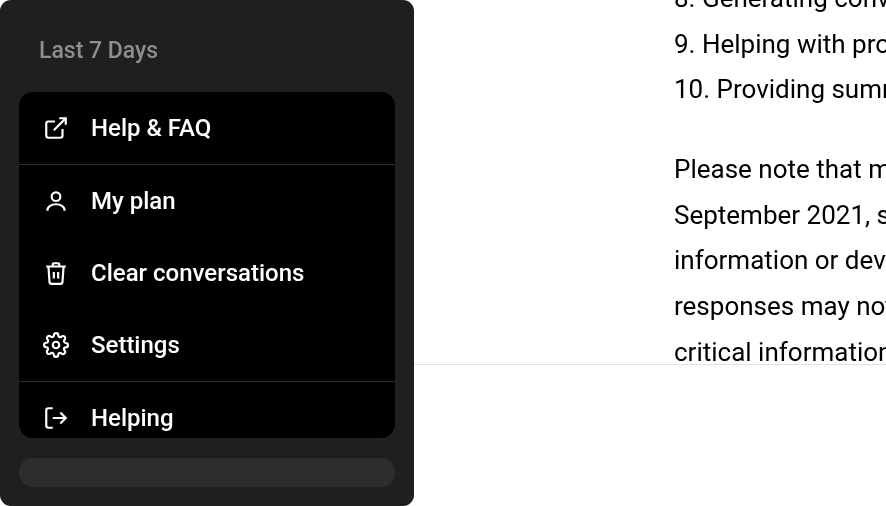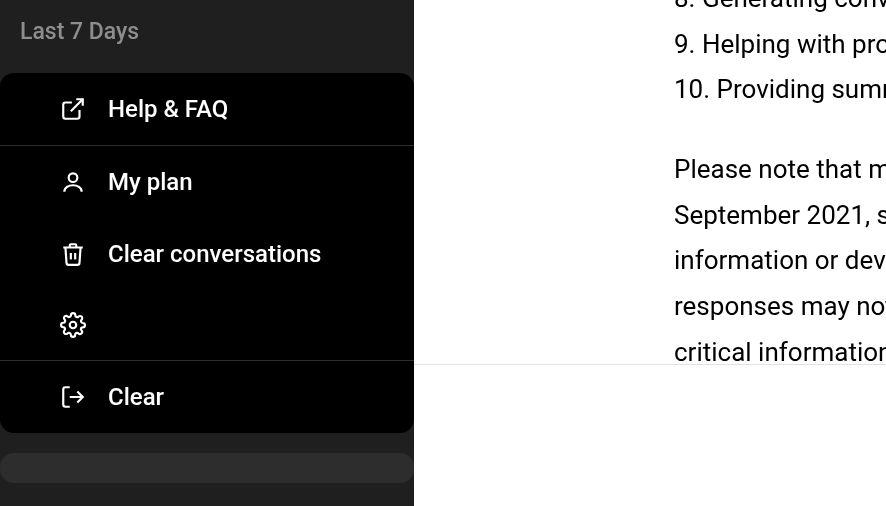--- a/index.html
+++ b/index.html
@@ -8,43 +8,43 @@
       width: 886px;
       height: 506px;
       overflow: hidden;
       display: flex;
       background: #fff;
     }
     .sidebar {
       width: 414px;
       height: 100%;
       background: #1f1f1f;
-      padding: 0;
+      padding: 19px;
       display: flex;
       flex-direction: column;
+      border-radius: 11px;
     }
     .sidebar-header {
       color: #8e8e8e;
       font-size: 23px;
       font-weight: 500;
       padding: 18px 0 28px 20px;
     }
     .menu-panel {
       background: #000;
       border-radius: 14px;
       overflow: hidden;
     }
     .menu-item {
       display: flex;
       align-items: center;
       gap: 22px;
       padding: 22px 24px;
       cursor: pointer;
       color: #fff;
-      margin-left: 36px;
     }
     .menu-item .icon {
       width: 26px;
       height: 26px;
       display: flex;
       align-items: center;
       justify-content: center;
       color: #fff;
       flex-shrink: 0;
     }
@@ -142,33 +142,34 @@
       <span class="menu-label">Clear conversations</span>
     </div>
 
     <div class="menu-item">
       <span class="icon">
         <svg viewBox="0 0 24 24">
             <circle cx="12" cy="12" r="3"></circle>
             <path d="M19.4 15a1.7 1.7 0 0 0 .34 1.87l.06.06a2 2 0 1 1-2.83 2.83l-.06-.06a1.7 1.7 0 0 0-1.87-.34 1.7 1.7 0 0 0-1.03 1.56V21a2 2 0 0 1-4 0v-.09a1.7 1.7 0 0 0-1.11-1.56 1.7 1.7 0 0 0-1.87.34l-.06.06a2 2 0 1 1-2.83-2.83l.06-.06a1.7 1.7 0 0 0 .34-1.87 1.7 1.7 0 0 0-1.56-1.03H3a2 2 0 0 1 0-4h.09a1.7 1.7 0 0 0 1.56-1.11 1.7 1.7 0 0 0-.34-1.87l-.06-.06a2 2 0 1 1 2.83-2.83l.06.06a1.7 1.7 0 0 0 1.87.34h.08A1.7 1.7 0 0 0 10.12 3.1V3a2 2 0 0 1 4 0v.09a1.7 1.7 0 0 0 1.03 1.56 1.7 1.7 0 0 0 1.87-.34l.06-.06a2 2 0 1 1 2.83 2.83l-.06.06a1.7 1.7 0 0 0-.34 1.87v.08a1.7 1.7 0 0 0 1.56 1.03H21a2 2 0 0 1 0 4h-.09a1.7 1.7 0 0 0-1.56 1.03z"></path>
           </svg>
       </span>
+      <span class="menu-label">Settings</span>
     </div>
 
     <div class="divider"></div>
 
     <div class="menu-item">
       <span class="icon">
         <svg viewBox="0 0 24 24">
             <path d="M9 21H5a2 2 0 0 1-2-2V5a2 2 0 0 1 2-2h4"></path>
             <polyline points="16 17 21 12 16 7"></polyline>
             <line x1="21" y1="12" x2="9" y2="12"></line>
           </svg>
       </span>
-      <span class="menu-label">Clear</span>
+      <span class="menu-label">Helping</span>
     </div>
 
   </div>
 
   <div class="bottom-card"></div>
 </aside>
 
 <main class="main">
   <div class="content">
     <p>8. Generating conve</p>

